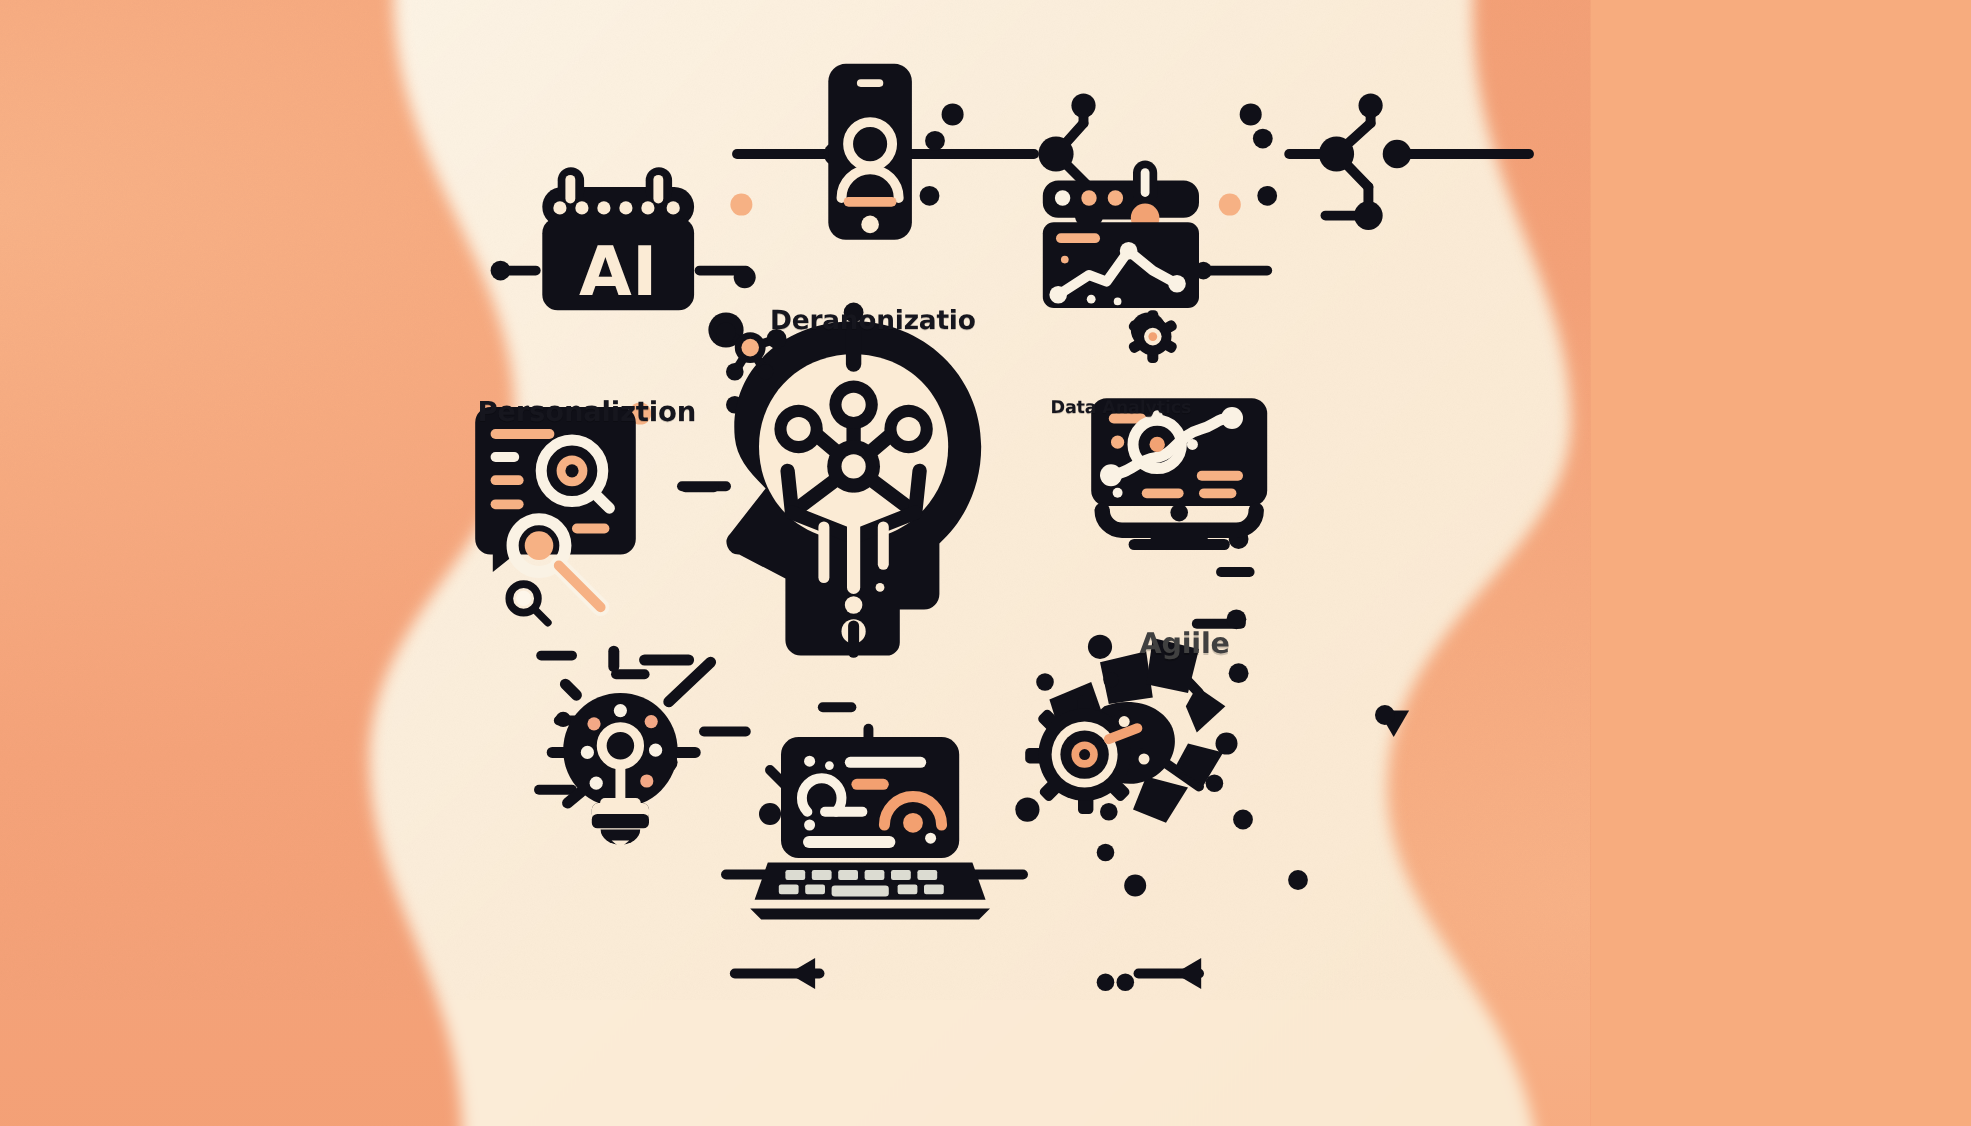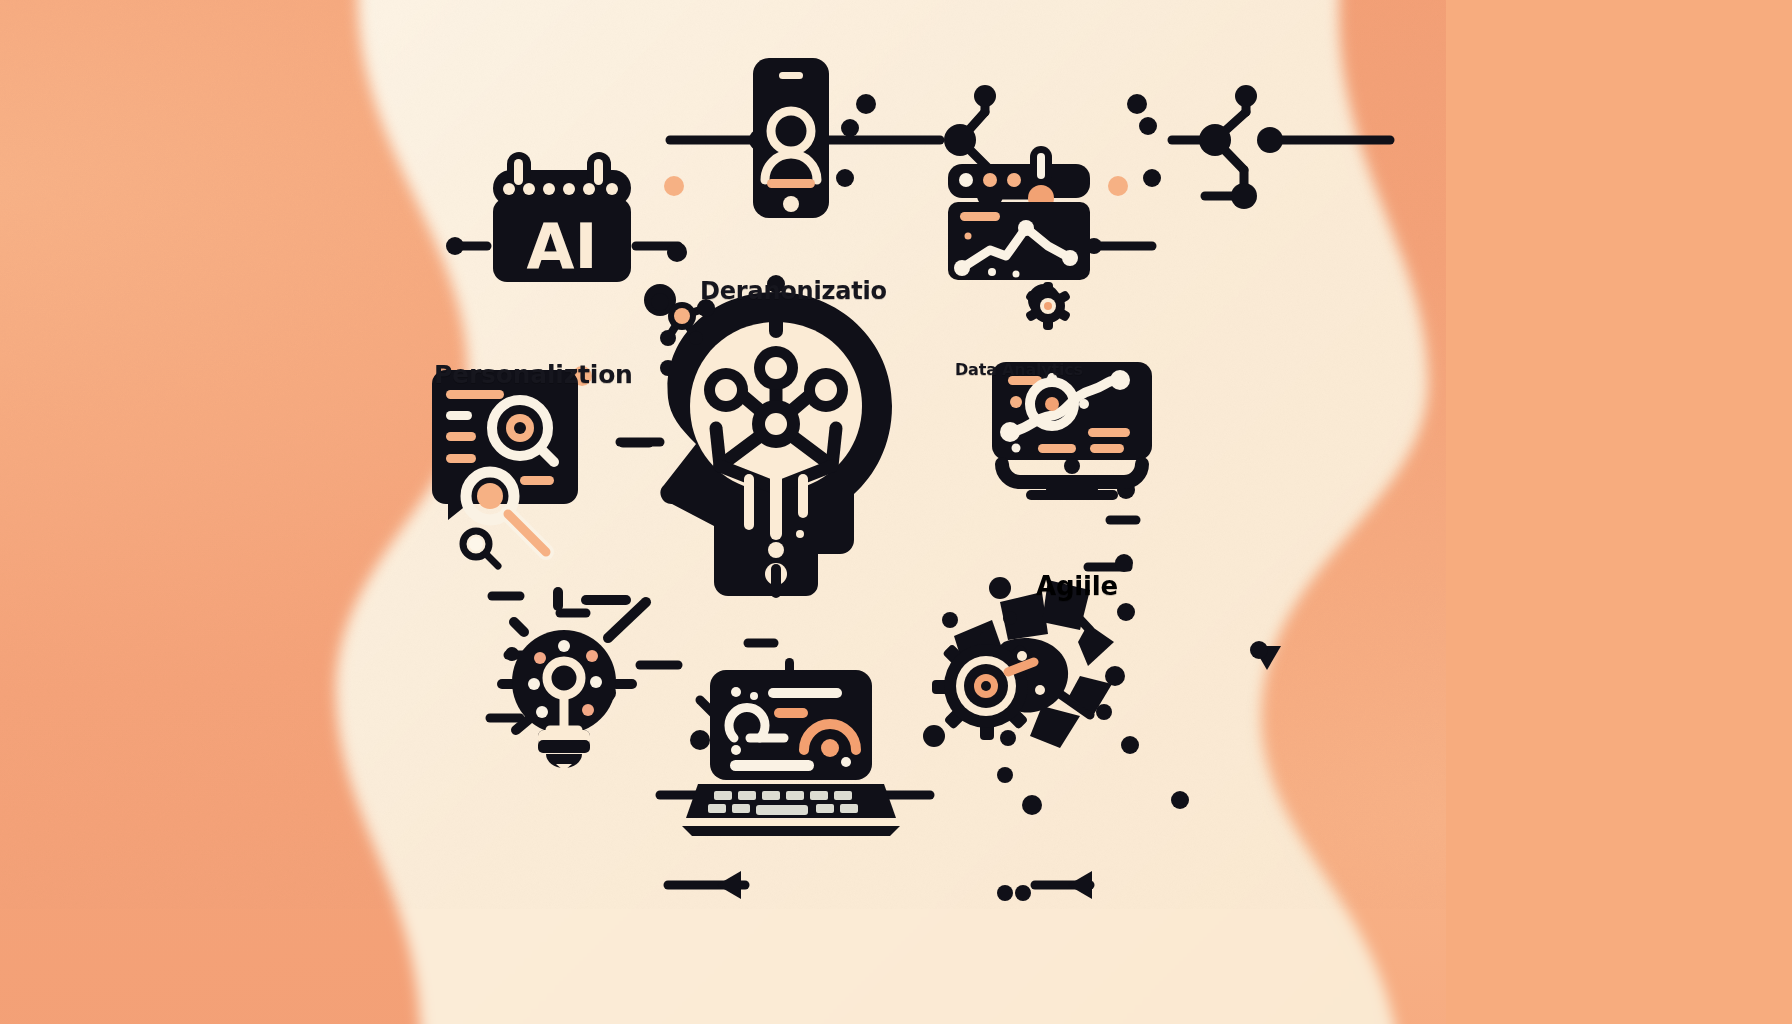--- a/index.html
+++ b/index.html
@@ -35,21 +35,21 @@
   .label{
     position:absolute;
     font-family:"DejaVu Sans","Liberation Sans",sans-serif;
     font-weight:700;
     color:#16161E;
     letter-spacing:-.2px;
     white-space:nowrap;
     text-shadow:0 1px 0 rgba(0,0,0,.18);
     margin-top:47px;
   }
-  .label.navy{color:#000000;}
+  .label.navy{color:#404040;}
   svg{display:block;overflow:visible;}
 </style>
 </head>
 <body>
 
 <div id="stage">
 
   <div class="bg-orange"></div>
   <div class="bg-orange right"></div>
 

